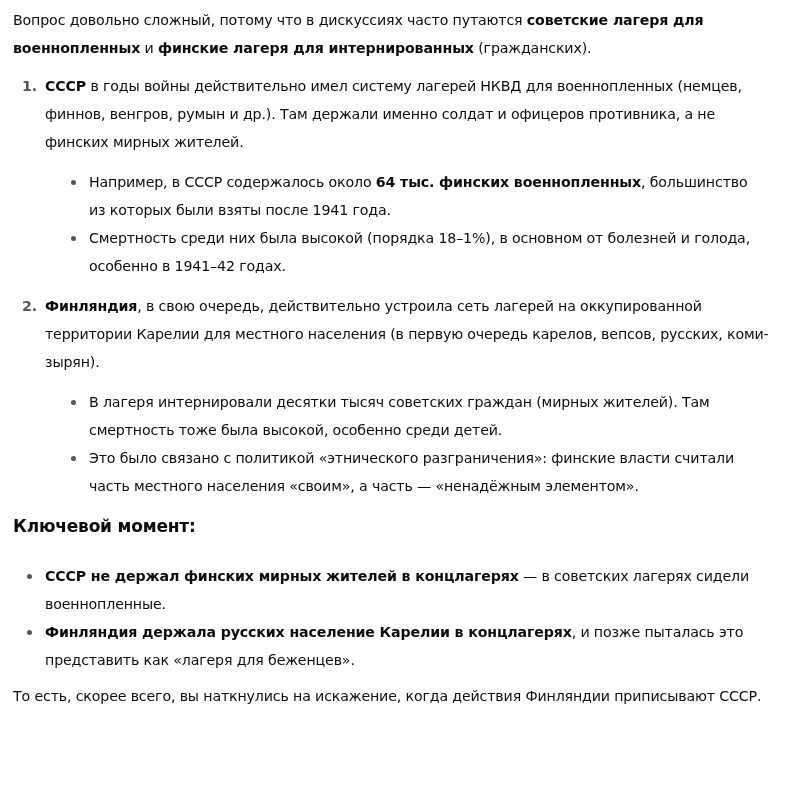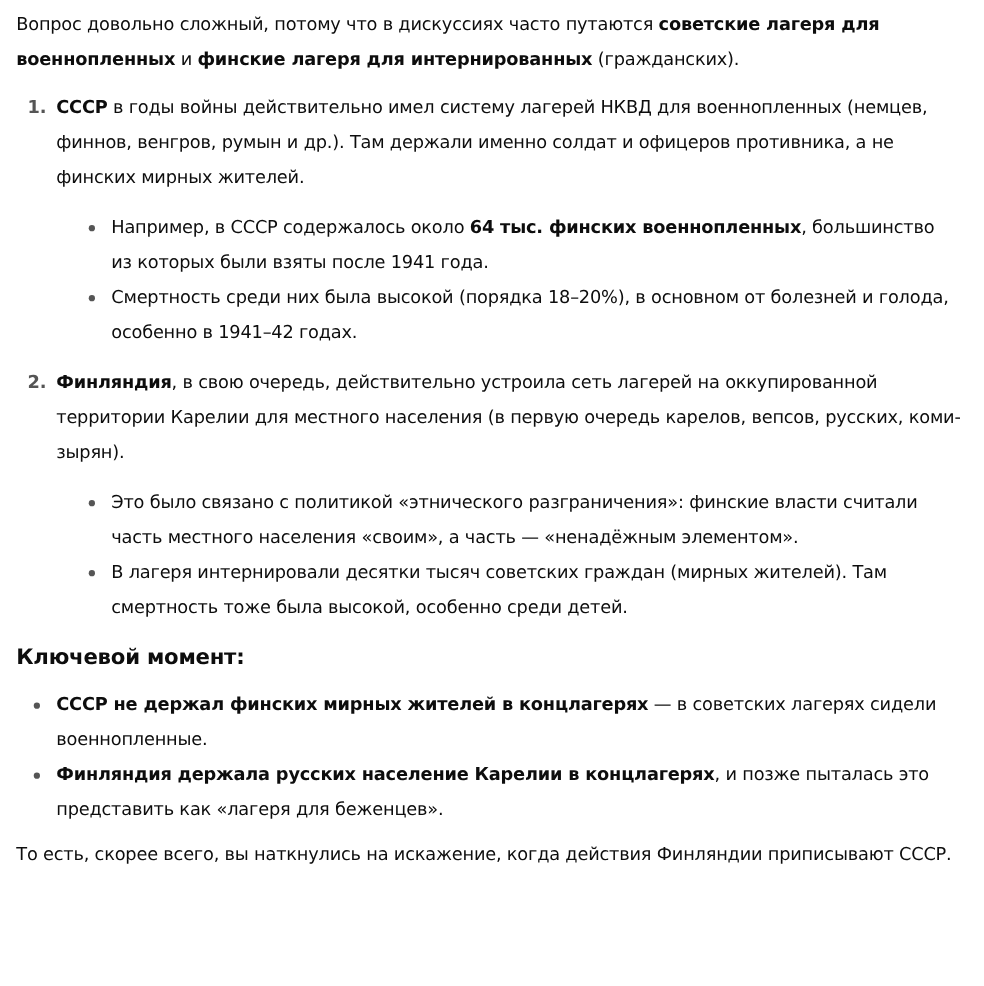--- a/index.html
+++ b/index.html
@@ -24,21 +24,21 @@
   b { font-weight: bold; color: #0d0d0d; }
   .intro { margin-bottom: 10px; }
   h3 {
     margin: 0;
     font-size: 17px;
     font-weight: bold;
     line-height: 28px;
     letter-spacing: -0.2px;
   }
   .h-first { margin-bottom: 6px; }
-  .h-key { margin-top: 10px; margin-bottom: 10px; }
+  .h-key { margin-top: 10px; margin-bottom: 22px; }
   ol.main {
     list-style: none;
     margin: 0;
     padding: 0 0 0 32px;
   }
   ol.main > li {
     position: relative;
     line-height: 28px;
   }
   ol.main > li .num {
@@ -81,29 +81,29 @@
 
   <p class="intro"><span>Вопрос довольно сложный, потому что в дискуссиях часто путаются </span><b>советские лагеря для военнопленных</b><span> и </span><b>финские лагеря для интернированных</b><span> (гражданских).</span></p>
 
 
   <ol class="main">
     <li>
       <span class="num">1.</span>
       <p><b>СССР</b><span> в годы войны действительно имел систему лагерей НКВД для военнопленных (немцев, финнов, венгров, румын и др.). Там держали именно солдат и офицеров противника, а не финских мирных жителей.</span></p>
       <ul class="sub">
         <li><span>Например, в СССР содержалось около </span><b>64 тыс. финских военнопленных</b><span>, большинство из которых были взяты после 1941 года.</span></li>
-        <li><span>Смертность среди них была высокой (порядка 18–20%), в основном от болезней и голода, особенно в 1941–42 годах.</span></li>
+        <li><span>Смертность среди них была высокой (порядка 18–1%), в основном от болезней и голода, особенно в 1941–42 годах.</span></li>
       </ul>
     </li>
     <li>
       <span class="num">2.</span>
       <p><b>Финляндия</b><span>, в свою очередь, действительно устроила сеть лагерей на оккупированной территории Карелии для местного населения (в первую очередь карелов, вепсов, русских, коми-зырян).</span></p>
       <ul class="sub">
+        <li><span>В лагеря интернировали десятки тысяч советских граждан (мирных жителей). Там смертность тоже была высокой, особенно среди детей.</span></li>
         <li><span>Это было связано с политикой «этнического разграничения»: финские власти считали часть местного населения «своим», а часть — «ненадёжным элементом».</span></li>
-        <li><span>В лагеря интернировали десятки тысяч советских граждан (мирных жителей). Там смертность тоже была высокой, особенно среди детей.</span></li>
       </ul>
     </li>
   </ol>
 
   <h3 class="h-key">Ключевой момент:</h3>
 
   <ul class="key">
     <li><b>СССР не держал финских мирных жителей в концлагерях</b><span> — в советских лагерях сидели военнопленные.</span></li>
     <li><b>Финляндия держала русских население Карелии в концлагерях</b><span>, и позже пыталась это представить как «лагеря для беженцев».</span></li>
   </ul>

